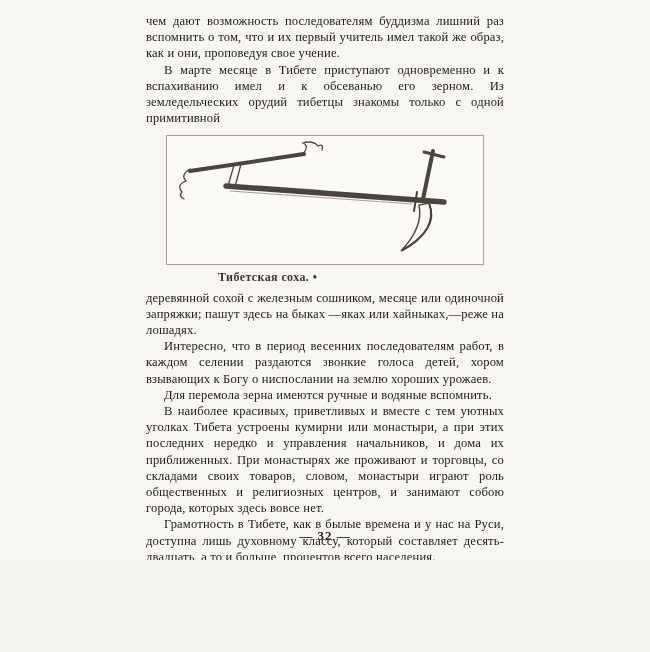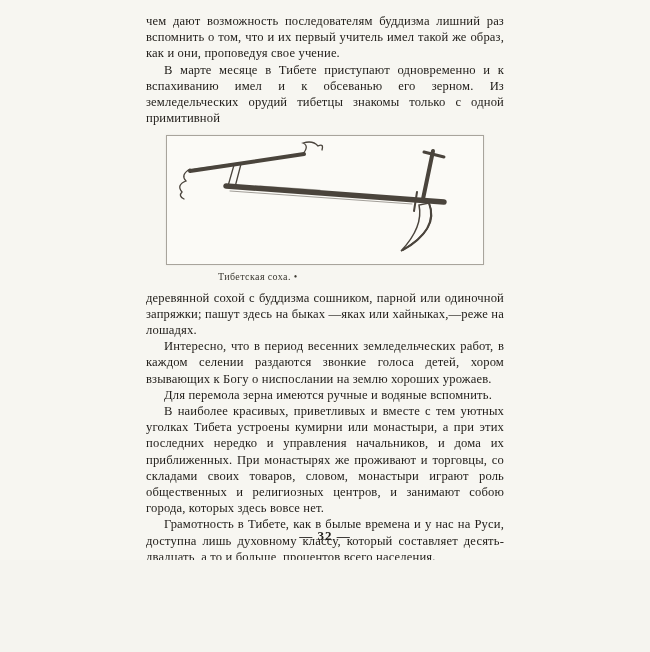--- a/index.html
+++ b/index.html
@@ -38,23 +38,24 @@
   .figure-frame {
     width: 310px;
     height: 122px;
     border: 1px solid #a8a49c;
     background: #fbfaf6;
     padding: 3px;
     box-shadow: 0 0 2px rgba(0,0,0,0.08);
   }
   .figure-caption {
     margin: 4px 0 0 52px;
-    font-size: 10px;
+    font-size: 12px;
     letter-spacing: 0.4px;
     color: #3a372f;
+    font-weight: bold;
   }
   .plow-svg {
     display: block;
     width: 100%;
     height: 100%;
   }
   .plow-svg path {
     stroke: #4a443c;
     fill: none;
     stroke-linecap: round;
@@ -106,22 +107,22 @@
 
           <path d="M254 13 L274 18" stroke-width="3"></path>
 
           <path d="M259 64 C267 82 256 98 231 112 C247 95 252 80 249 66 Z" fill="#4a443c" stroke-width="1.5"></path>
           <path d="M259 64 C266 83 254 99 233 111" stroke-width="2"></path>
         </svg>
       </div>
       <div class="figure-caption">Тибетская соха.  •</div>
     </div>
 
-    <p class="para">деревянной сохой с буддизма сошником, парной или одиночной запряжки; пашут здесь на быках —яках или хайныках,—реже на лошадях.</p>
-    <p class="para indent">Интересно, что в период весенних земледельческих работ, в каждом селении раздаются звонкие голоса детей, хором взывающих к Богу о ниспослании на землю хороших урожаев.</p>
+    <p class="para">деревянной сохой с железным сошником, месяце или одиночной запряжки; пашут здесь на быках —яках или хайныках,—реже на лошадях.</p>
+    <p class="para indent">Интересно, что в период весенних последователям работ, в каждом селении раздаются звонкие голоса детей, хором взывающих к Богу о ниспослании на землю хороших урожаев.</p>
     <p class="para indent">Для перемола зерна имеются ручные и водяные вспомнить.</p>
     <p class="para indent">В наиболее красивых, приветливых и вместе с тем уютных уголках Тибета устроены кумирни или монастыри, а при этих последних нередко и управления начальников, и дома их приближенных. При монастырях же проживают и торговцы, со складами своих товаров, словом, монастыри играют роль общественных и религиозных центров, и занимают собою города, которых здесь вовсе нет.</p>
     <p class="para indent">Грамотность в Тибете, как в былые времена и у нас на Руси, доступна лишь духовному классу, который составляет десять-двадцать, а то и больше, процентов всего населения.</p>
 
   </div>
 
   <div class="page-number">— 32 —</div>
 
 </div>
 

